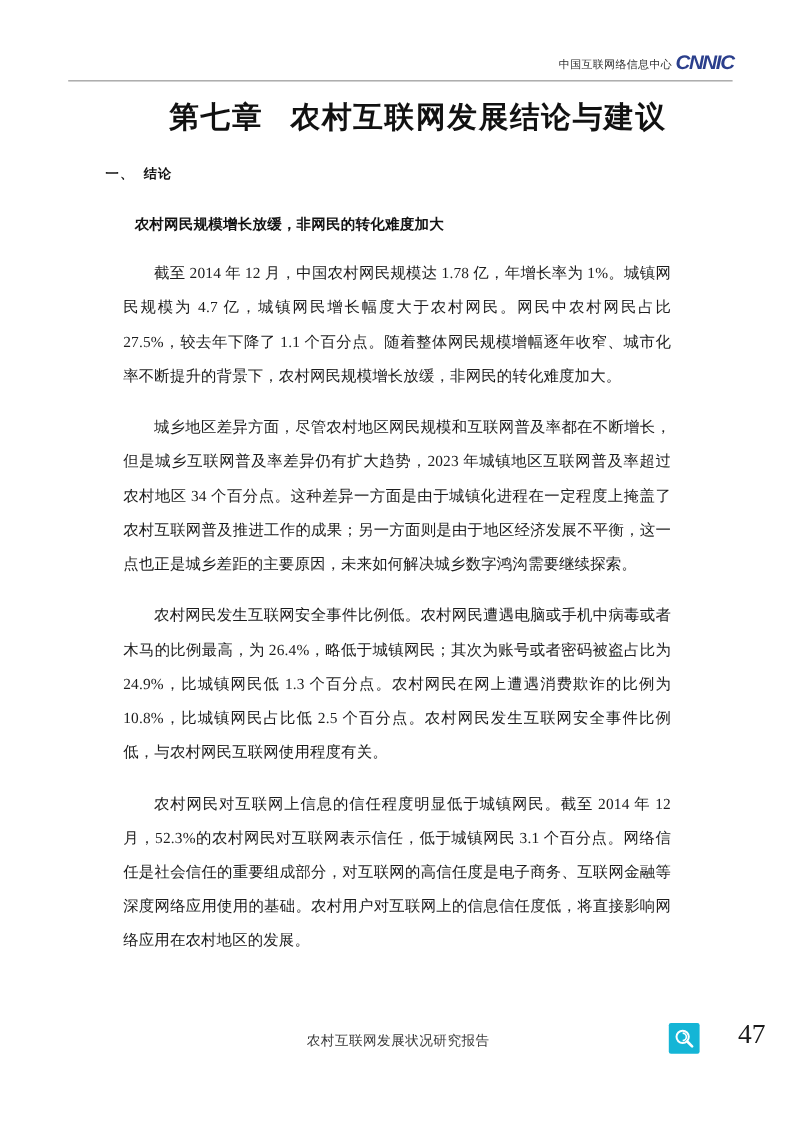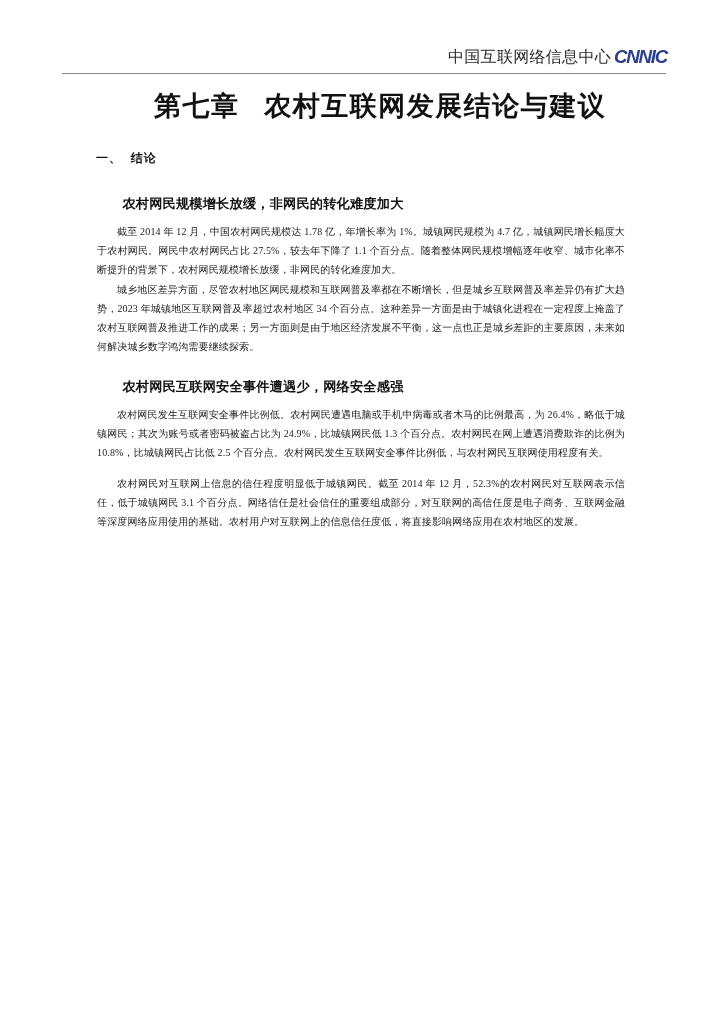--- a/index.html
+++ b/index.html
@@ -33,21 +33,21 @@
   }
   .header-inner {
     display: flex;
     align-items: flex-end;
     justify-content: flex-end;
     gap: 4px;
     height: 22px;
   }
   .header-cn {
     font-family: "Liberation Sans", "DejaVu Sans", sans-serif;
-    font-size: 16px;
+    font-size: 10px;
     color: #2b2b2b;
     letter-spacing: 0.3px;
     line-height: 1;
     padding-bottom: 1px;
   }
   .header-logo {
     font-family: "Liberation Sans", "DejaVu Sans", sans-serif;
     font-size: 18px;
     font-weight: bold;
     font-style: italic;
@@ -107,23 +107,23 @@
     font-size: 13.2px;
     color: #121212;
     letter-spacing: 0.2px;
     text-indent: 2em;
     margin: 0 0 4px 0;
     line-height: 28px;
   }
   .sub-heading.sp2 { margin-top: 17px; }
 
   p.para {
-    margin: 1px;
-    font-size: 10px;
-    line-height: 19px;
+    margin: 16px;
+    font-size: 14px;
+    line-height: 31px;
     text-align: justify;
     text-justify: inter-ideograph;
     text-indent: 2em;
     color: #1c1c1c;
     letter-spacing: 0.15px;
   }
   p.para + p.para { margin-top: 0px; }
 
   .blk { margin-bottom: 6px; }
   .blk-2 { margin-top: 12px; }
@@ -188,24 +188,34 @@
 
   <div class="content">
 
     <div class="blk">
       <div class="sub-heading">农村网民规模增长放缓，非网民的转化难度加大</div>
       <p class="para">截至 2014 年 12 月，中国农村网民规模达 1.78 亿，年增长率为 1%。城镇网民规模为 4.7 亿，城镇网民增长幅度大于农村网民。网民中农村网民占比 27.5%，较去年下降了 1.1 个百分点。随着整体网民规模增幅逐年收窄、城市化率不断提升的背景下，农村网民规模增长放缓，非网民的转化难度加大。</p>
       <p class="para">城乡地区差异方面，尽管农村地区网民规模和互联网普及率都在不断增长，但是城乡互联网普及率差异仍有扩大趋势，2023 年城镇地区互联网普及率超过农村地区 34 个百分点。这种差异一方面是由于城镇化进程在一定程度上掩盖了农村互联网普及推进工作的成果；另一方面则是由于地区经济发展不平衡，这一点也正是城乡差距的主要原因，未来如何解决城乡数字鸿沟需要继续探索。</p>
     </div>
 
     <div class="blk blk-2">
-      <div class="sub-heading sp2">农村网民互联网安全事件遭遇少，网络安全感强</div>
       <p class="para">农村网民发生互联网安全事件比例低。农村网民遭遇电脑或手机中病毒或者木马的比例最高，为 26.4%，略低于城镇网民；其次为账号或者密码被盗占比为 24.9%，比城镇网民低 1.3 个百分点。农村网民在网上遭遇消费欺诈的比例为 10.8%，比城镇网民占比低 2.5 个百分点。农村网民发生互联网安全事件比例低，与农村网民互联网使用程度有关。</p>
     </div>
 
     <div class="blk blk-2">
       <p class="para">农村网民对互联网上信息的信任程度明显低于城镇网民。截至 2014 年 12 月，52.3%的农村网民对互联网表示信任，低于城镇网民 3.1 个百分点。网络信任是社会信任的重要组成部分，对互联网的高信任度是电子商务、互联网金融等深度网络应用使用的基础。农村用户对互联网上的信息信任度低，将直接影响网络应用在农村地区的发展。</p>
     </div>
 
   </div>
 
+  <div class="footer">
+    <div class="footer-text">农村互联网发展状况研究报告</div>
+    <div class="footer-logo">
+      <svg width="20" height="20" viewBox="0 0 20 20" aria-hidden="true">
+        <circle cx="8.6" cy="8.6" r="5.6" fill="none" stroke="#ffffff" stroke-width="1.8"></circle>
+        <path d="M8.6 5.2 A3.4 3.4 0 0 1 8.6 12" fill="none" stroke="#ffffff" stroke-width="1.5"></path>
+        <line x1="12.8" y1="12.8" x2="17.2" y2="17.2" stroke="#ffffff" stroke-width="2.4" stroke-linecap="round"></line>
+      </svg>
+    </div>
+    <div class="page-number">47</div>
+  </div>
 
 </div>
 
 </body></html>

